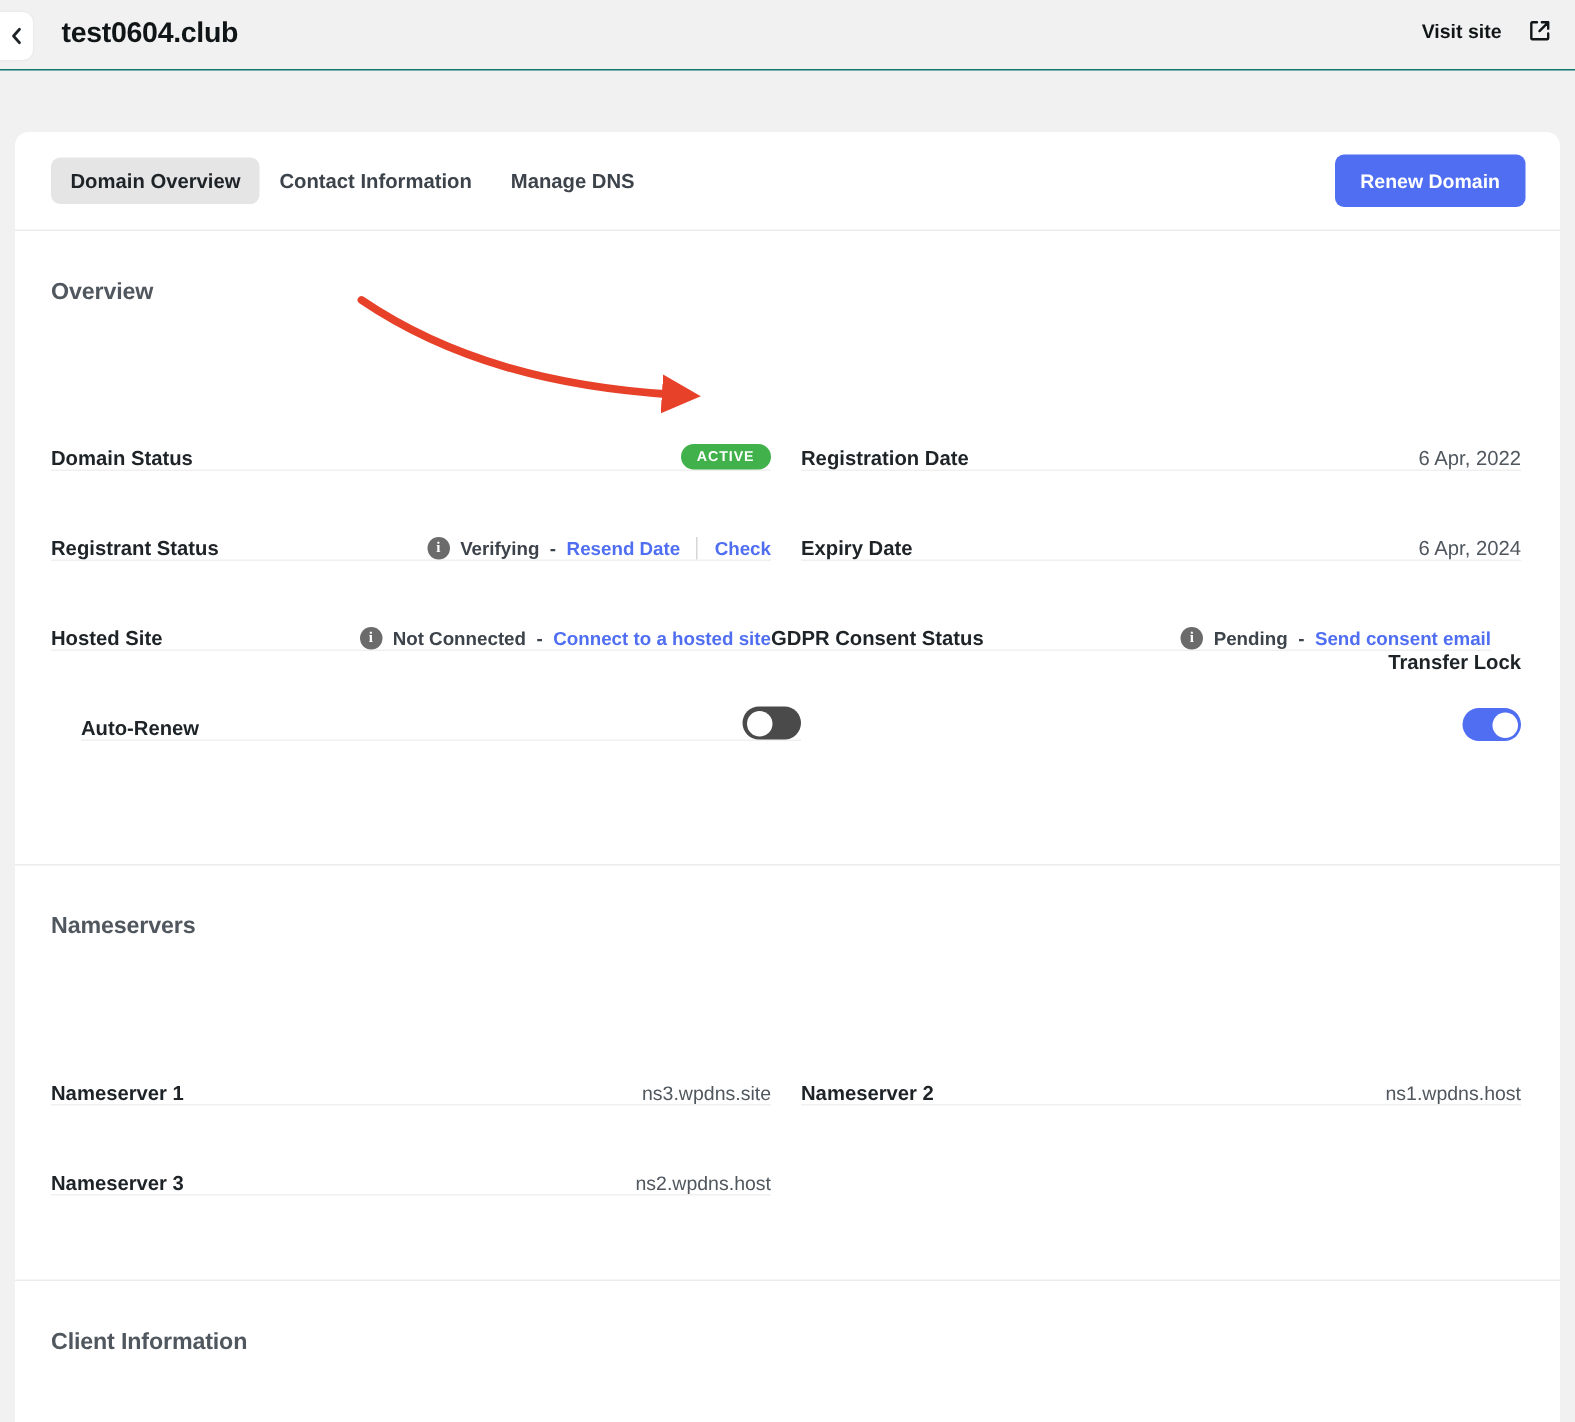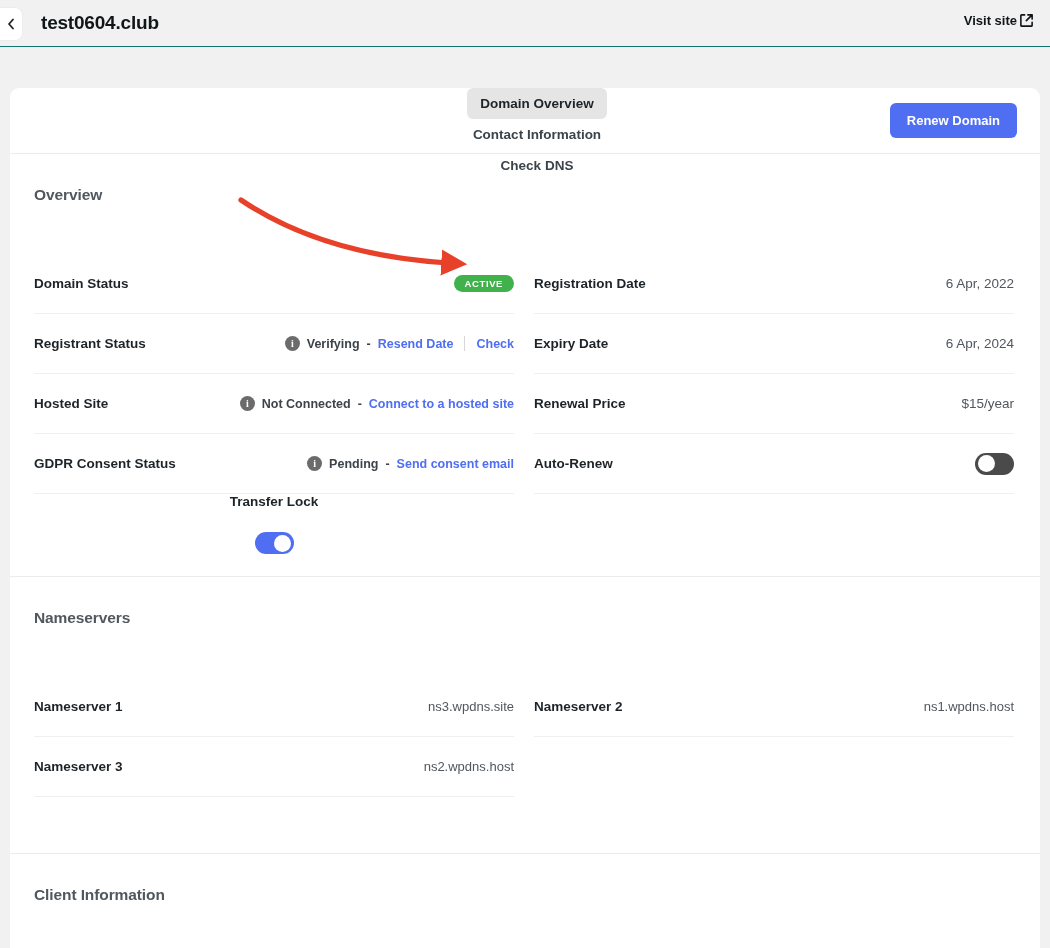--- a/index.html
+++ b/index.html
@@ -49,21 +49,21 @@
     font-weight: bold;
     letter-spacing: -0.2px;
     color: #101517;
   }
   .visit-site {
     position: absolute;
     right: 16px;
     top: 13px;
     display: flex;
     align-items: center;
-    gap: 2px;
+    gap: 18px;
     font-size: 13px;
     font-weight: bold;
     color: #101517;
     cursor: pointer;
   }
   .visit-site svg { display:block; }
 
   
   .card {
     position: absolute;
@@ -75,21 +75,20 @@
     overflow: hidden;
   }
 
   .tabbar {
     height: 66px;
     display: flex;
     align-items: center;
     padding-left: 24px;
     border-bottom: 1px solid #ececec;
     position: relative;
-    flex-direction: column;
   }
   .tab {
     font-size: 13.5px;
     font-weight: bold;
     color: #1d2327;
     padding: 8px 13px;
     border-radius: 6px;
     cursor: pointer;
     white-space: nowrap;
   }
@@ -129,21 +128,21 @@
   }
 
   .grid {
     display: flex;
     flex-wrap: wrap;
   }
   .cell {
     width: 480px;
     height: 60px;
     display: flex;
-    align-items: center;
+    align-items: flex-end;
     justify-content: space-between;
     border-bottom: 1px solid #f0f0f0;
   }
   .cell.right { margin-left: 20px; gap: 19px; }
   .cell.noborder { border-bottom: none; flex-direction: column; }
   .cell-label {
     font-size: 13.5px;
     font-weight: bold;
     color: #1d2327;
   }
@@ -276,21 +275,21 @@
       </svg>
     </span>
   </div>
 </div>
 
 <div class="card">
 
   <div class="tabbar">
     <div class="tab active">Domain Overview</div>
     <div class="tab inactive">Contact Information</div>
-    <div class="tab inactive">Check DNS</div>
+    <div class="tab inactive">Manage DNS</div>
     <button class="renew-btn">Renew Domain</button>
   </div>
 
   <div class="section">
     <div class="section-head">Overview</div>
     <div class="spacer-40"></div>
 
     <div class="grid">
 
       <div class="cell">
@@ -320,24 +319,20 @@
 
       <div class="cell">
         <span class="cell-label">Hosted Site</span>
         <span class="cell-value">
           <span class="info-icon">i</span>
           <span class="status-text">Not Connected</span>
           <span class="dash">-</span>
           <span class="link">Connect to a hosted site</span>
         </span>
       </div>
-      <div class="cell right">
-        <span class="cell-label">Renewal Price</span>
-        <span class="cell-value">$15/year</span>
-      </div>
 
       <div class="cell">
         <span class="cell-label">GDPR Consent Status</span>
         <span class="cell-value">
           <span class="info-icon">i</span>
           <span class="status-text">Pending</span>
           <span class="dash">-</span>
           <span class="link">Send consent email</span>
         </span>
       </div>

